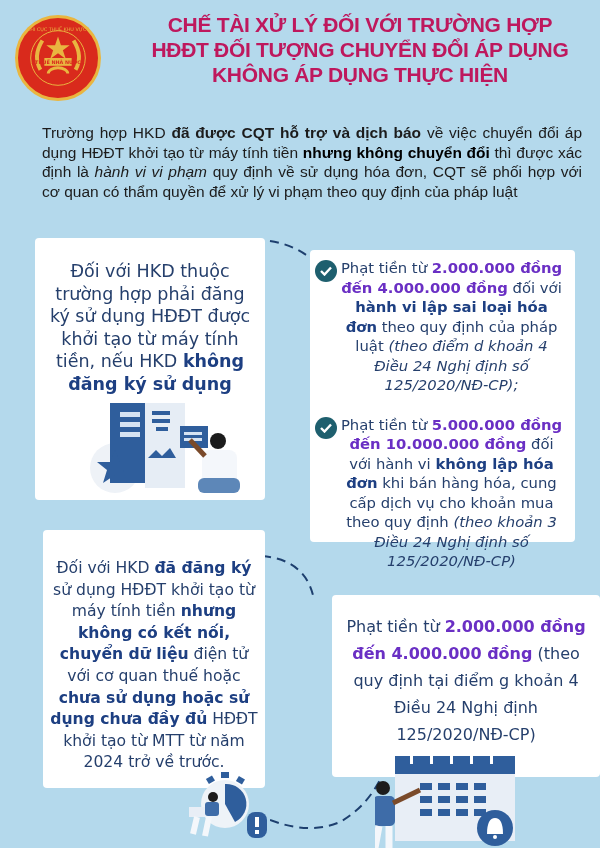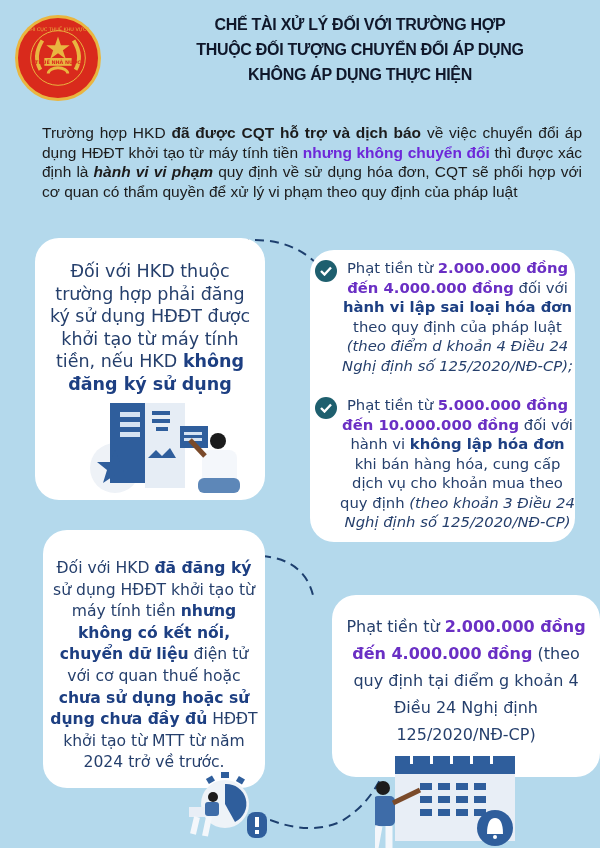--- a/index.html
+++ b/index.html
@@ -14,53 +14,53 @@
     width: 86px; height: 86px; border-radius: 50%;
     background: #d92a1c;
     border: 3px solid #e9b640;
     box-sizing: border-box;
     display: flex; align-items: center; justify-content: center;
   }
   .logo svg { width: 78px; height: 78px; }
   .title {
     position: absolute; left: 130px; top: 12px; width: 460px;
     text-align: center;
-    color: #0f172a;
+    color: #be185d;
     font-family: "Liberation Sans", sans-serif;
     font-weight: bold;
-    font-size: 16px;
+    font-size: 21px;
     line-height: 25px;
     letter-spacing: -0.3px;
   }
   .title div { white-space: nowrap; }
   .intro {
     position: absolute; left: 42px; top: 123px; width: 540px;
     font-family: "Liberation Sans", sans-serif;
     font-size: 15.5px; line-height: 19.5px;
     color: #1c1c1c;
     text-align: justify;
   }
   .intro b { font-weight: bold; }
-  .intro .purple { color: #6d28d9; font-weight: bold; }
-  .intro i { font-style: italic; font-weight: bold; }
+  .intro .purple { color: #000000; font-weight: bold; }
+  .intro i { font-style: italic; font-weight: normal; }
 
   .card {
     position: absolute; background: #ffffff;
-    border-radius: 24px;
+    border-radius: 4px;
     color: #253f6c;
     text-align: center;
   }
   .card .strong { color: #1d3f82; font-weight: bold; }
   .card .purple { color: #6a2fc4; font-weight: bold; }
   .card i { font-style: italic; }
 
   .card-a { left: 35px; top: 238px; width: 230px; height: 262px; font-size: 17.5px; line-height: 22.5px; }
   .card-a .txt { padding: 22px 10px 0 10px; }
   .card-b { left: 310px; top: 250px; width: 265px; height: 292px; font-size: 14.8px; line-height: 19.5px; text-align: center; }
-  .card-b .item { position: relative; padding: 8px 0 0 30px; }
+  .card-b .item { position: relative; padding: 8px 12px 0 30px; }
   .card-b .item + .item { margin-top: 12px; }
   .check {
     position: absolute; left: 5px; top: 10px;
     width: 22px; height: 22px; border-radius: 50%;
     background: #1e5f6e;
     display: flex; align-items: center; justify-content: center;
   }
   .card-c { left: 43px; top: 530px; width: 222px; height: 258px; font-size: 15.6px; line-height: 21.6px; }
   .card-c .txt { padding: 28px 6px 0 6px; text-align: center; }
   .card-d { left: 310px; top: 595px; width: 268px; height: 182px; font-size: 16px; line-height: 27px; margin-left: 22px; }
@@ -80,21 +80,21 @@
     <polygon points="40,18 43,27 52,27 45,32 48,41 40,35 32,41 35,32 28,27 37,27" fill="#e9b640"></polygon>
     <rect x="26" y="40" width="28" height="8" fill="#e9b640"></rect>
     <text x="40" y="46.5" font-size="5" text-anchor="middle" fill="#d92a1c" font-family="DejaVu Sans, sans-serif" font-weight="bold">THUẾ NHÀ NƯỚC</text>
     <path d="M30 56 A10 6 0 0 1 50 56" stroke="#e9b640" stroke-width="3" fill="none"></path>
     <text x="40" y="12" font-size="5" text-anchor="middle" fill="#e9b640" font-family="DejaVu Sans, sans-serif">CHI CỤC THUẾ KHU VỰC I</text>
   </svg>
 </div>
 
 <div class="title">
   <div>CHẾ TÀI XỬ LÝ ĐỐI VỚI TRƯỜNG HỢP</div>
-  <div>THUỘC ĐỐI TƯỢNG CHUYỂN ĐỔI ÁP DỤNG</div>
+  <div>HĐĐT ĐỐI TƯỢNG CHUYỂN ĐỔI ÁP DỤNG</div>
   <div>KHÔNG ÁP DỤNG THỰC HIỆN</div>
 </div>
 
 <div class="intro"><span>Trường hợp HKD </span><b>đã được CQT hỗ trợ và dịch báo</b><span> về việc chuyển đổi áp dụng HĐĐT khởi tạo từ máy tính tiền </span><span class="purple">nhưng không chuyển đổi</span><span> thì được xác định là </span><i>hành vi vi phạm</i><span> quy định về sử dụng hóa đơn, CQT sẽ phối hợp với cơ quan có thẩm quyền để xử lý vi phạm theo quy định của pháp luật</span></div>
 
 <svg class="dash" style="left:240px;top:235px;" width="90" height="40">
   <path d="M0 6 Q50 0 80 32" stroke="#1d3f6e" stroke-width="2" fill="none" stroke-dasharray="9 6"></path>
 </svg>
 <svg class="dash" style="left:262px;top:550px;" width="70" height="55">
   <path d="M0 6 Q45 10 52 50" stroke="#1d3f6e" stroke-width="2" fill="none" stroke-dasharray="9 6"></path>

